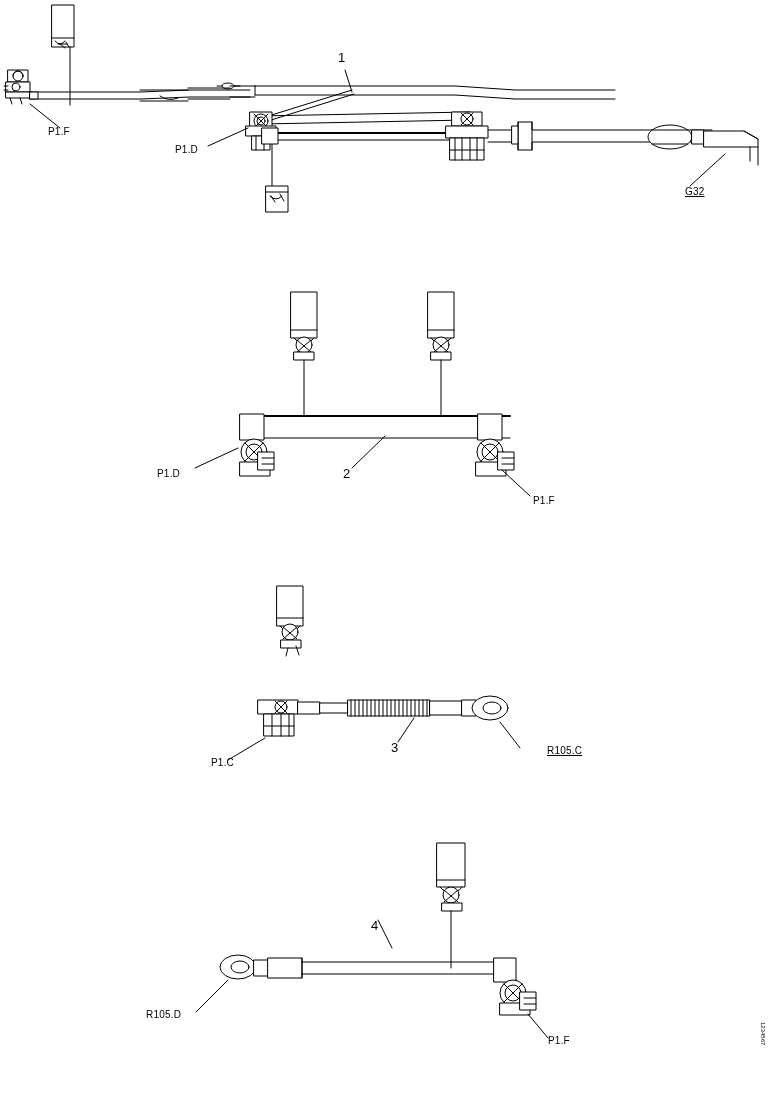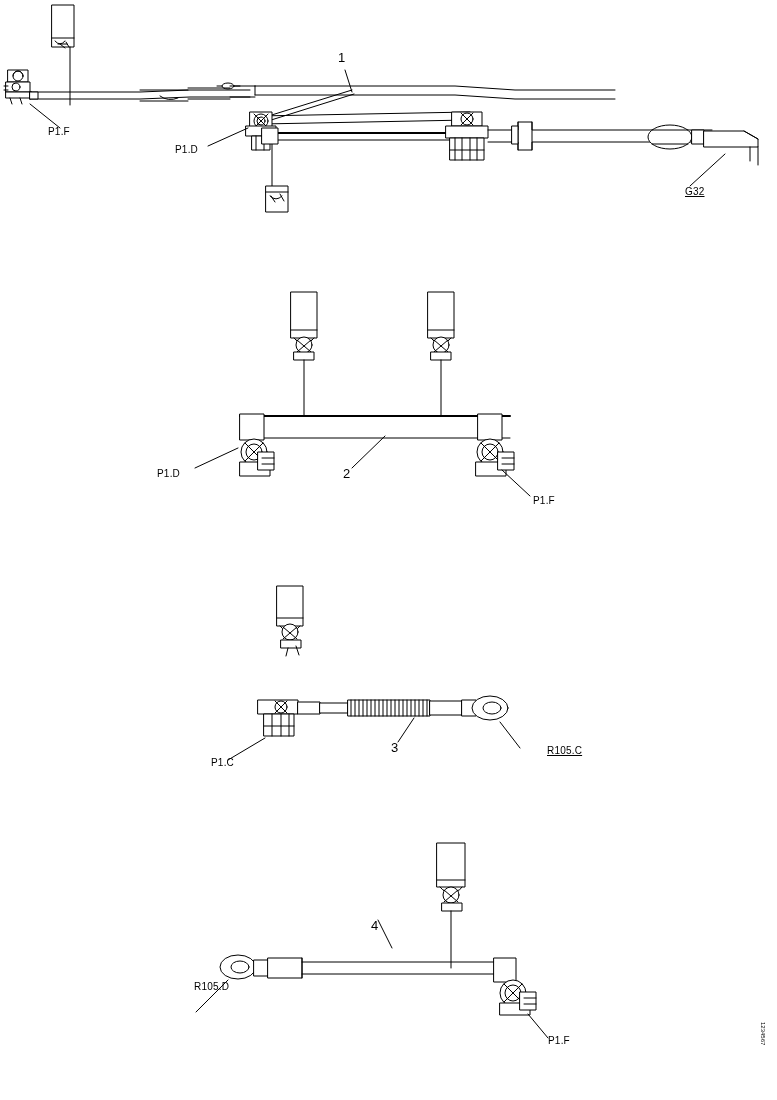--- a/index.html
+++ b/index.html
@@ -247,19 +247,19 @@
   <div class="lbl num" style="left:338px; top:50px;">1</div>
 
   <div class="lbl" style="left:157px; top:468px;">P1.D</div>
   <div class="lbl" style="left:533px; top:495px;">P1.F</div>
   <div class="lbl num" style="left:343px; top:466px;">2</div>
 
   <div class="lbl" style="left:179px; top:757px;margin-left:32px;">P1.C</div>
   <div class="lbl" style="left:547px; top:745px;text-decoration:underline;">R105.C</div>
   <div class="lbl num" style="left:391px; top:740px;">3</div>
 
-  <div class="lbl" style="left:146px; top:981px;margin-left:48px;">R105.D</div>
+  <div class="lbl" style="left:146px; top:1009px;">R105.D</div>
   <div class="lbl" style="left:548px; top:1035px;">P1.F</div>
   <div class="lbl num" style="left:371px; top:918px;">4</div>
 
   <div class="lbl code vert" style="left:766px; top:1022px;">1234567</div>
 
 </div>
 
 </body></html>

